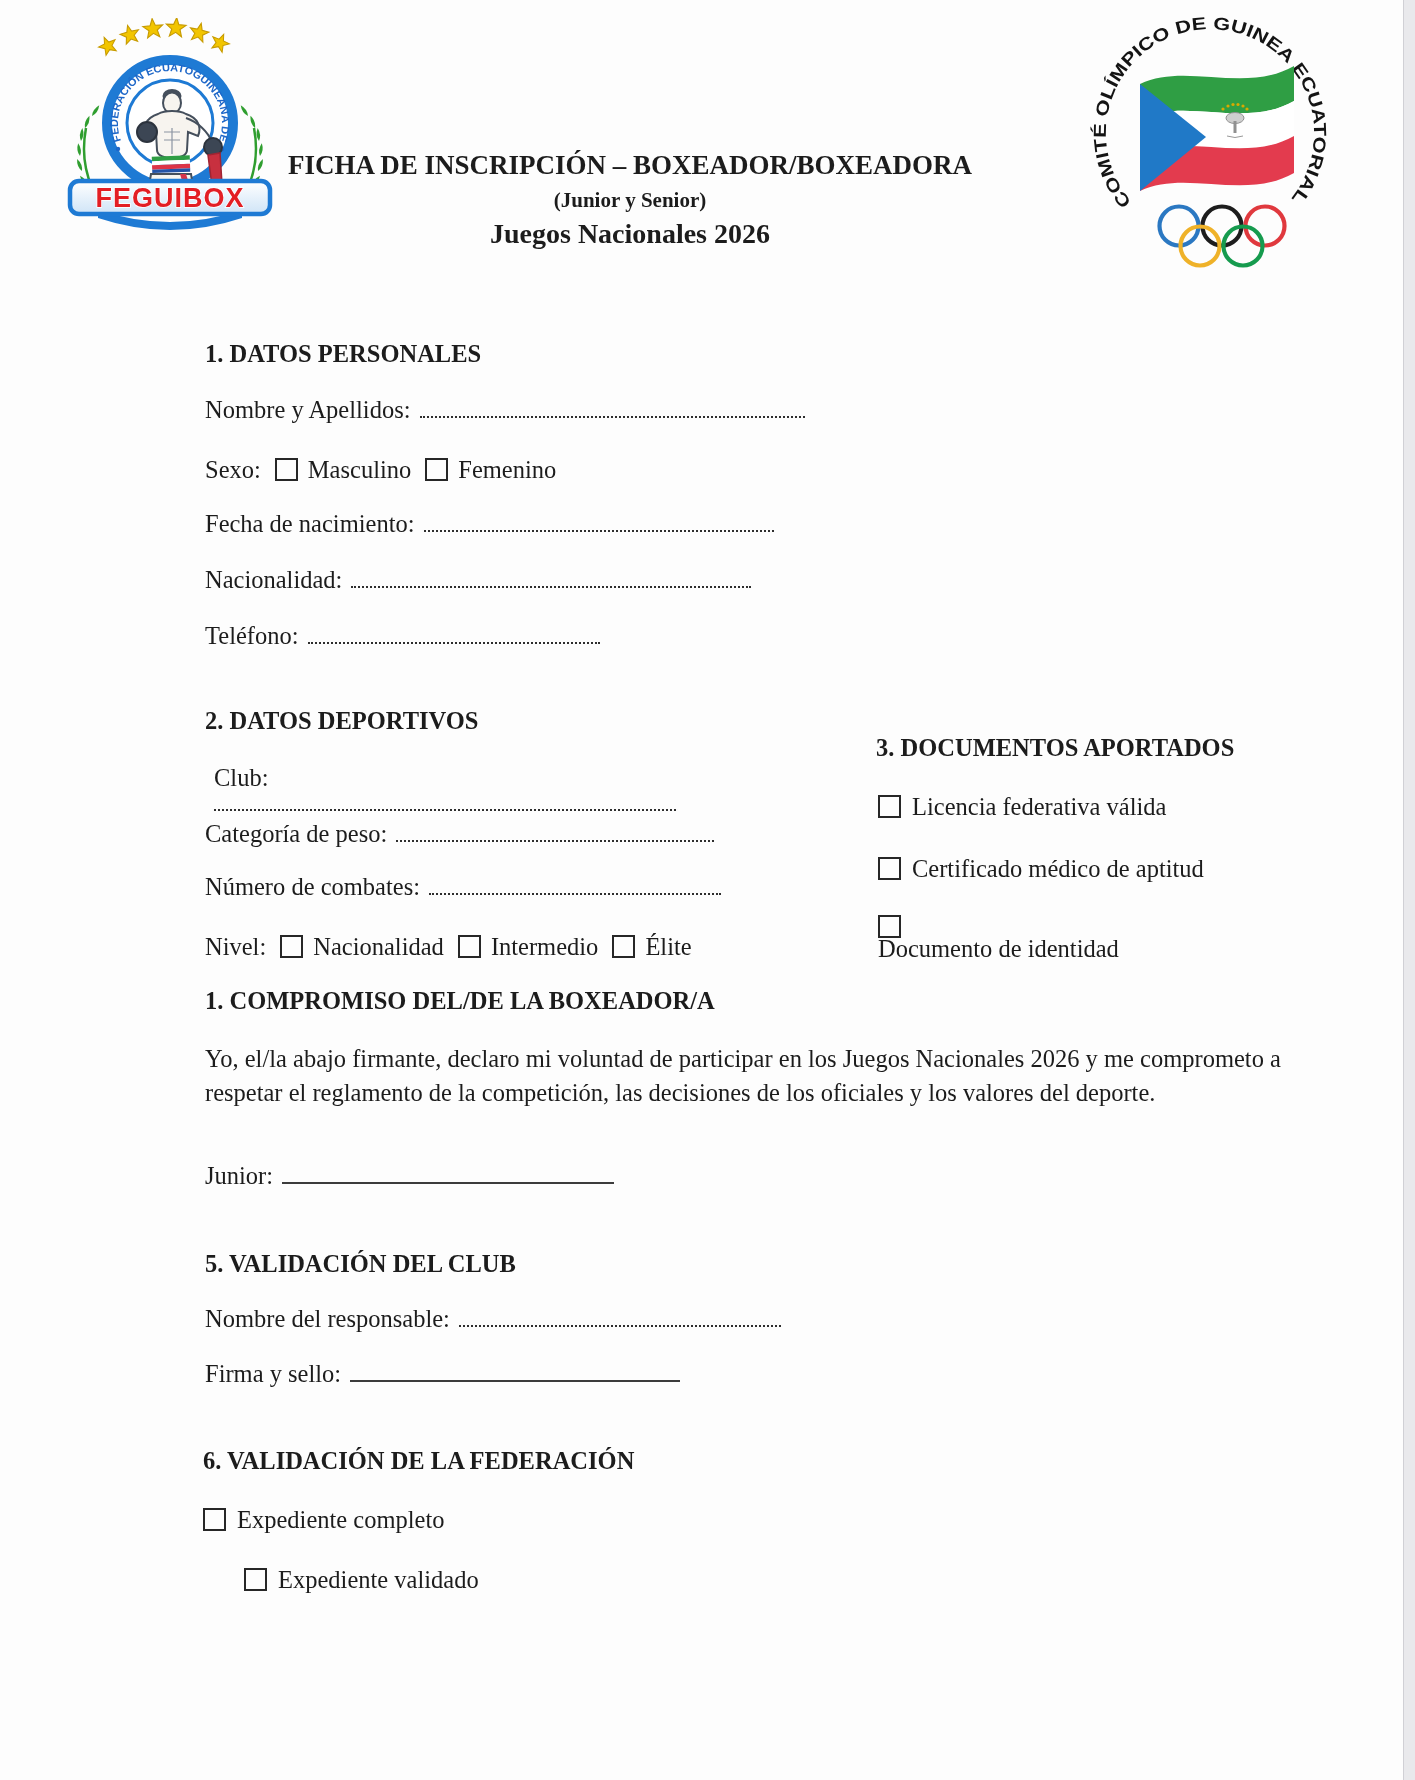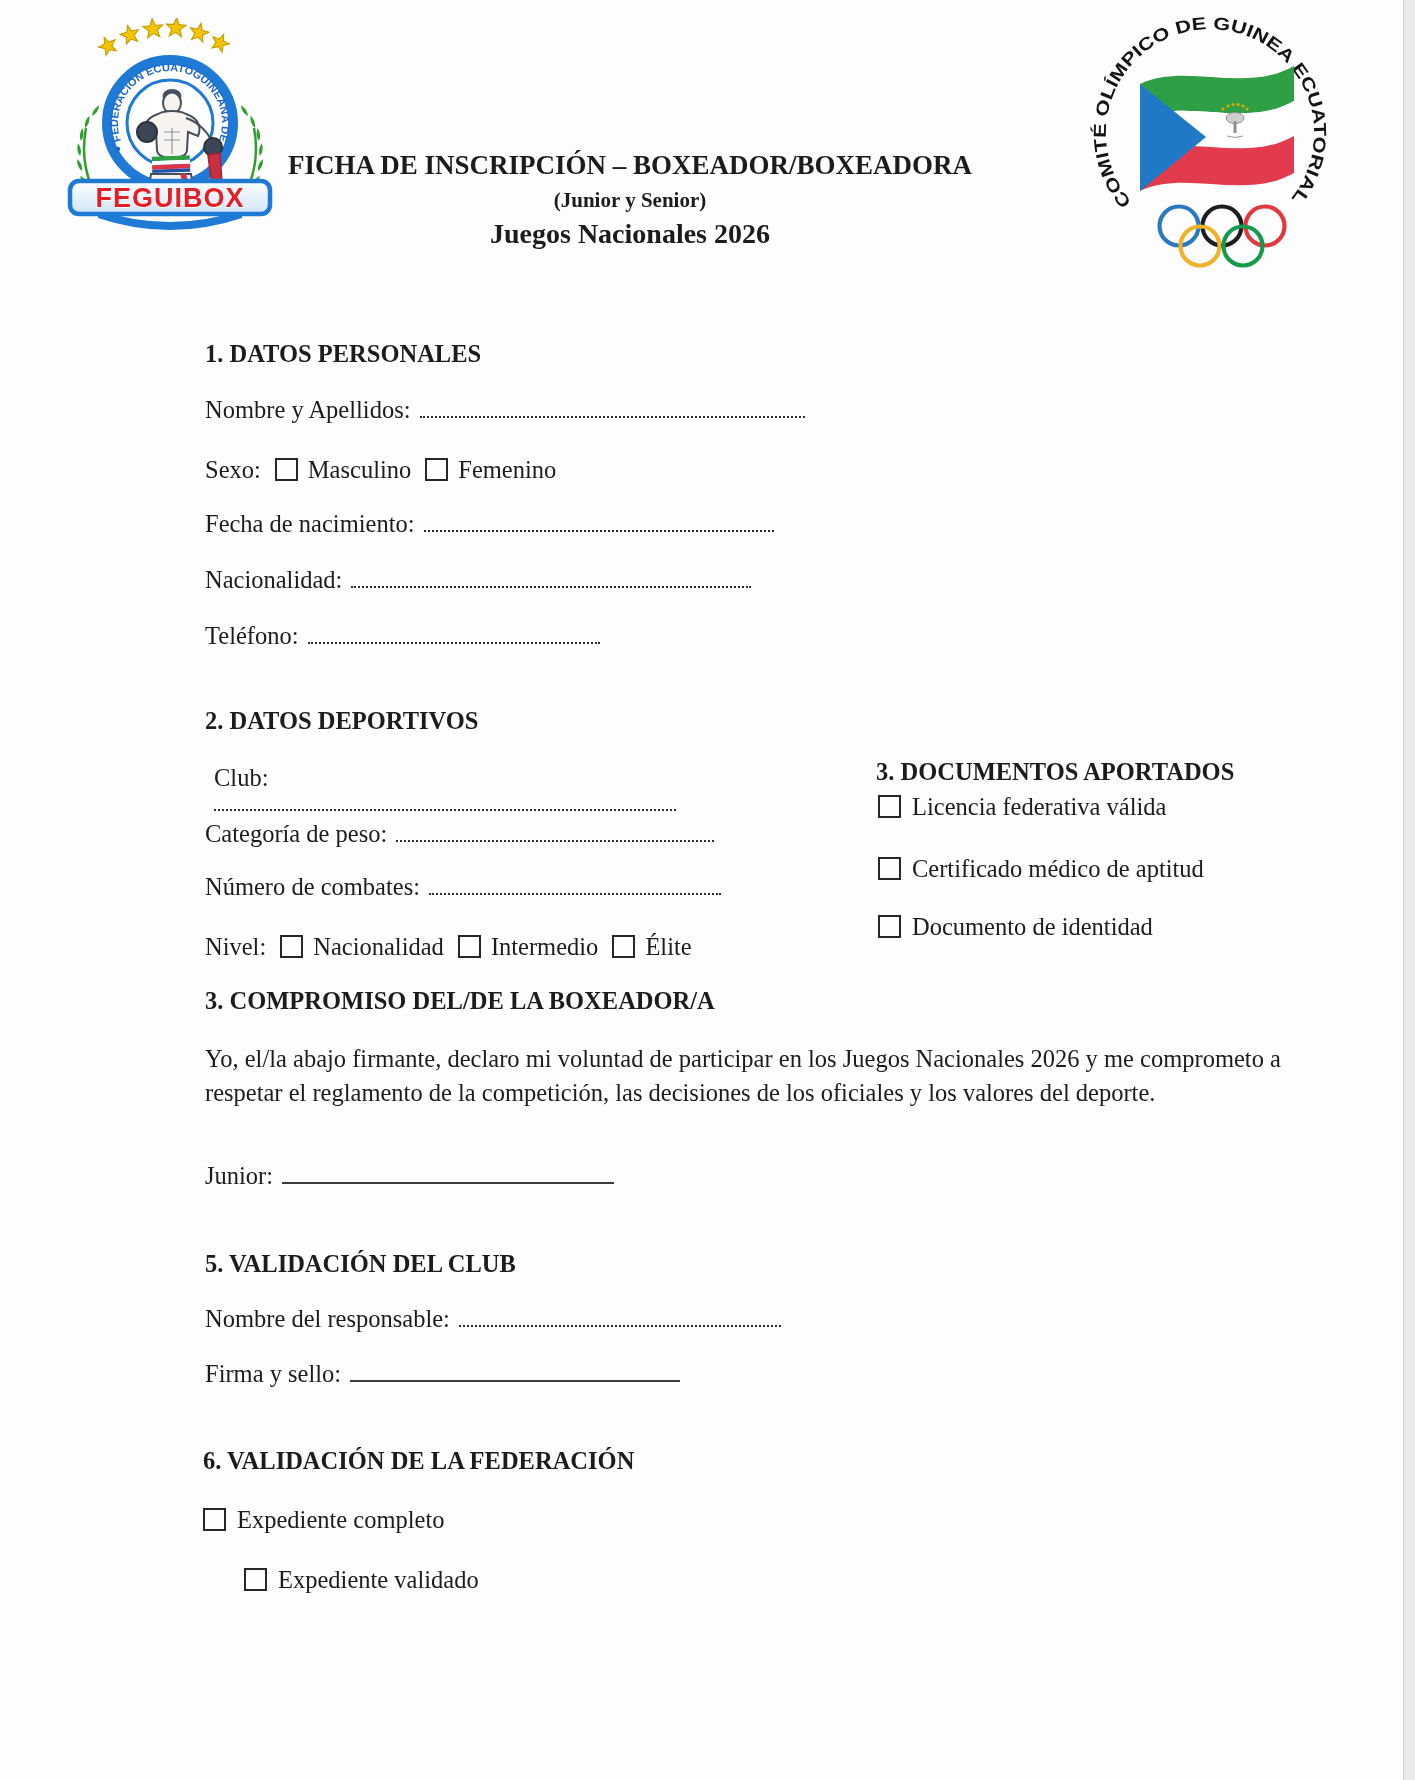--- a/index.html
+++ b/index.html
@@ -201,38 +201,38 @@
   <div class="row" style="left:205px;top:932px;">
     <span>Nivel:</span>
     <span class="cb"></span>
     <span>Nacionalidad</span>
     <span class="cb"></span>
     <span>Intermedio</span>
     <span class="cb"></span>
     <span>Élite</span>
   </div>
 
-  <div class="h" style="left:876px;top:734px;margin-top:24px;">3. DOCUMENTOS APORTADOS</div>
+  <div class="h" style="left:876px;top:734px;">3. DOCUMENTOS APORTADOS</div>
 
   <div class="row" style="left:878px;top:792px;">
     <span class="cb first"></span>
     <span>Licencia federativa válida</span>
   </div>
 
   <div class="row" style="left:878px;top:854px;">
     <span class="cb first"></span>
     <span>Certificado médico de aptitud</span>
   </div>
 
-  <div class="row" style="left:878px;top:912px;">
+  <div class="row" style="left:878px;top:912px;flex-direction:column;">
     <span class="cb first"></span>
     <span>Documento de identidad</span>
   </div>
 
-  <div class="h" style="left:205px;top:987px;">3. COMPROMISO DEL/DE LA BOXEADOR/A</div>
+  <div class="h" style="left:205px;top:987px;">1. COMPROMISO DEL/DE LA BOXEADOR/A</div>
 
   <div class="para">Yo, el/la abajo firmante, declaro mi voluntad de participar en los Juegos Nacionales 2026 y me comprometo a respetar el reglamento de la competición, las decisiones de los oficiales y los valores del deporte.</div>
 
   <div class="row" style="left:205px;top:1162px;">
     <span>Junior:</span>
     <span class="sline" style="width:332px;"></span>
   </div>
 
   <div class="h" style="left:205px;top:1250px;">5. VALIDACIÓN DEL CLUB</div>
 

